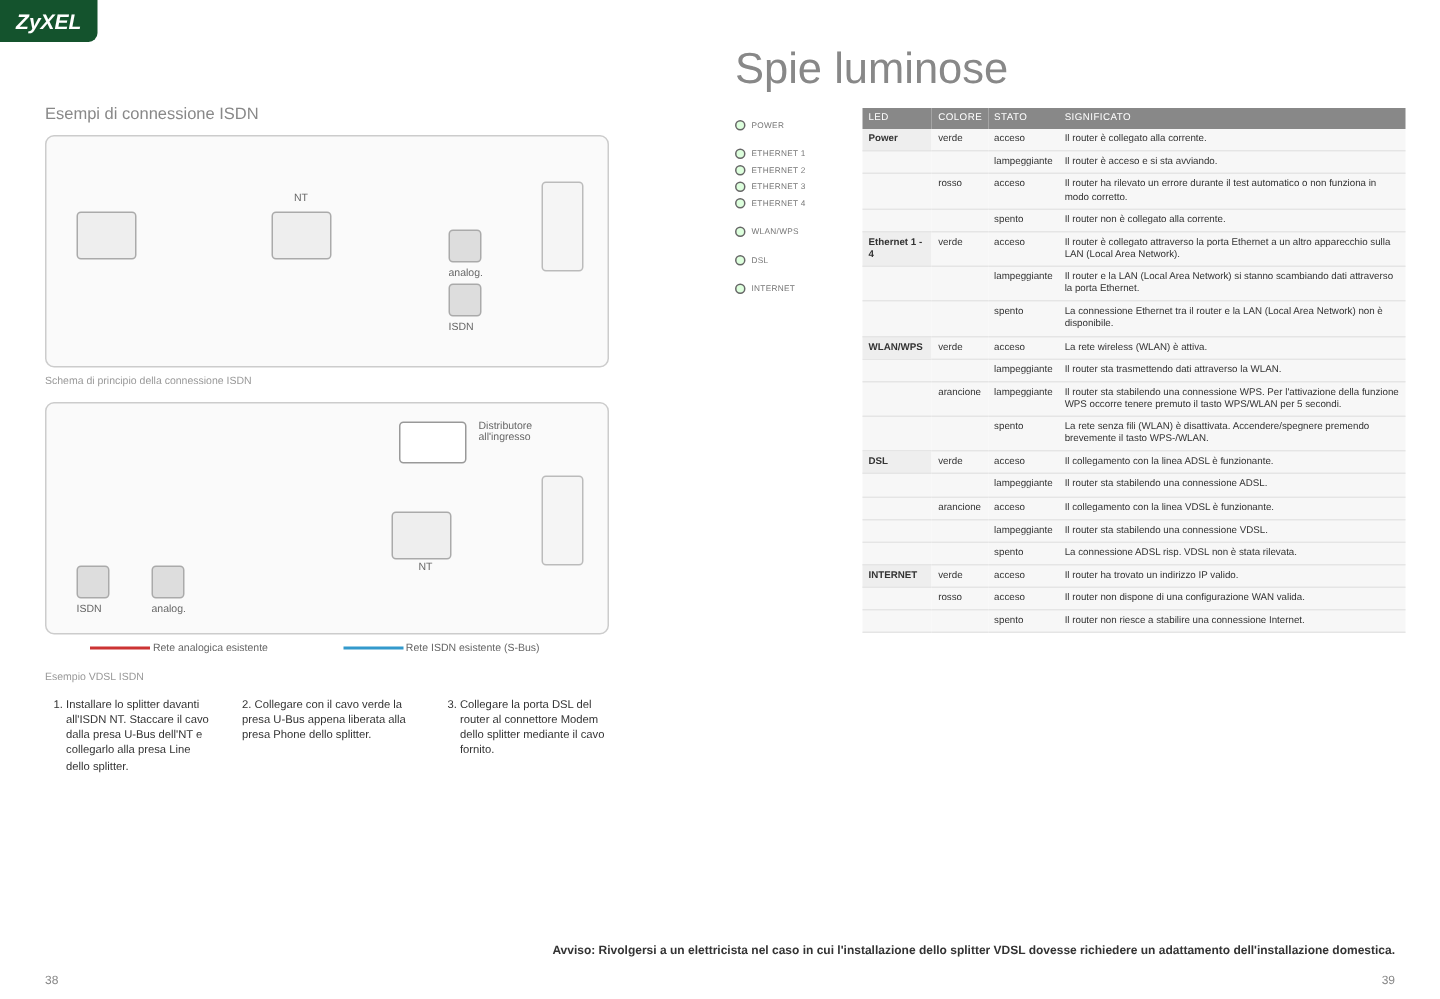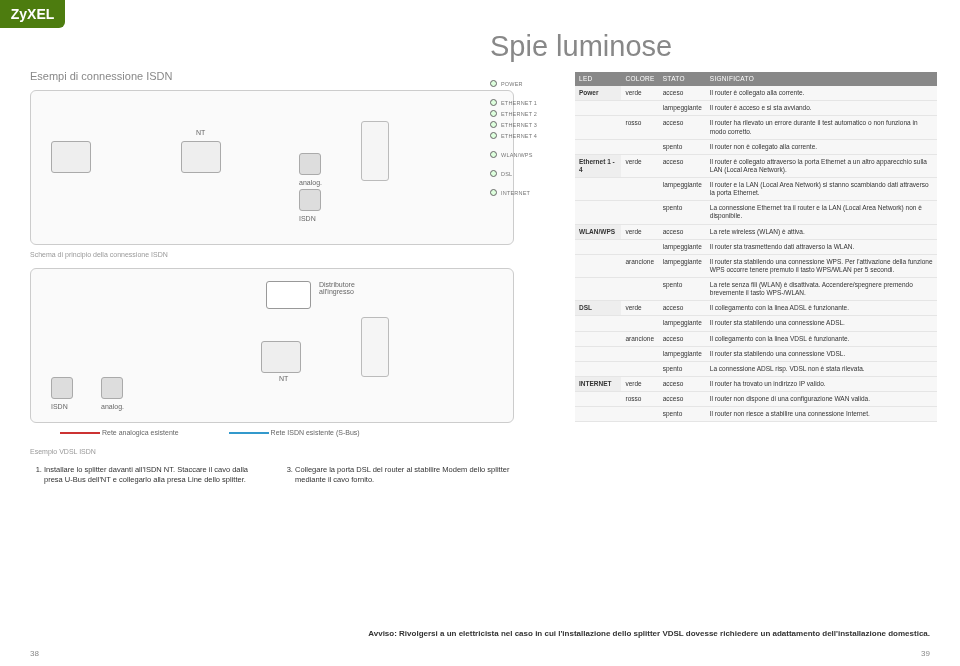--- a/index.html
+++ b/index.html
@@ -9,42 +9,43 @@
     color: #333;
     background: #fff;
     width: 960px;
     height: 666px;
     position: relative;
   }
   .logo {
     position: absolute;
     top: 0; left: 0;
     width: 65px; height: 28px;
-    background: #4d7c0f;
+    background: #14532d;
     color: #fff;
     font-weight: bold;
     font-size: 14px;
     display: flex;
     align-items: center;
     justify-content: center;
     border-bottom-right-radius: 6px;
+    font-style: italic;
   }
   .page-title {
     position: absolute;
     top: 30px;
     left: 490px;
     font-size: 29px;
     font-weight: 300;
     color: #888;
   }
   .left-col {
     position: absolute;
     top: 70px;
     left: 30px;
-    width: 484px;
+    width: 376px;
   }
   .section-title {
     font-size: 11px;
     color: #888;
     margin-bottom: 8px;
   }
   .diagram-box {
     border: 1px solid #ccc;
     border-radius: 6px;
     width: 100%;
@@ -212,21 +213,24 @@
   <div class="legend-row">
     <span><span class="legend-line" style="background:#c33"></span> <span>Rete analogica esistente</span></span>
     <span><span class="legend-line" style="background:#39c"></span> <span>Rete ISDN esistente (S-Bus)</span></span>
   </div>
 
   <div class="diagram-caption">Esempio VDSL ISDN</div>
 
   <div class="instructions">
     <ol>
       <li>Installare lo splitter davanti all'ISDN NT. Staccare il cavo dalla presa U-Bus dell'NT e collegarlo alla presa Line dello splitter.</li>
-      <li value="3">Collegare la porta DSL del router al stabilire Modem dello splitter mediante il cavo fornito.</li>
+      <li style="list-style:none">
+        <span style="display:block;margin-left:-14px">2. <span>Collegare con il cavo verde la presa U-Bus appena liberata alla presa Phone dello splitter.</span></span>
+      </li>
+      <li value="3">Collegare la porta DSL del router al connettore Modem dello splitter mediante il cavo fornito.</li>
     </ol>
   </div>
 </div>
 
 <div class="led-panel">
   <div class="led-row">
       <span class="led-dot"></span>
       <span class="led-text">POWER</span>
     </div>
   <div style="height:8px"></div>

